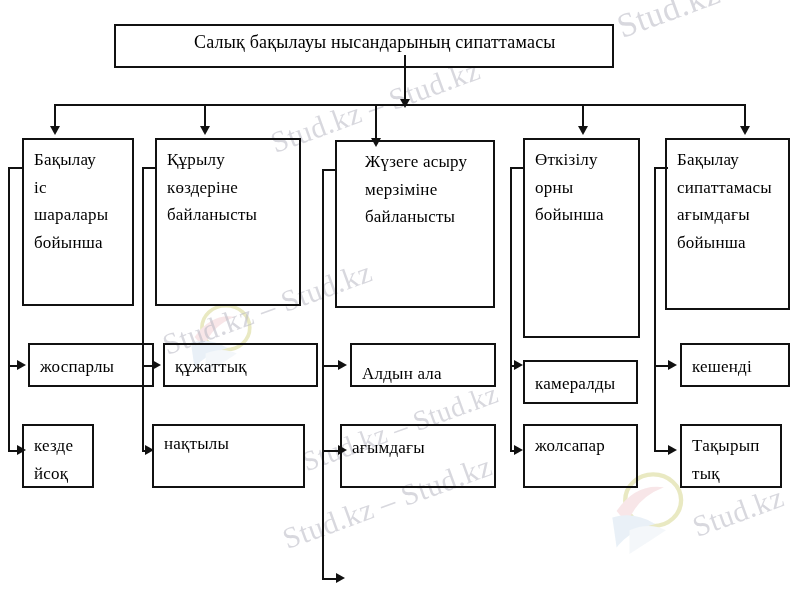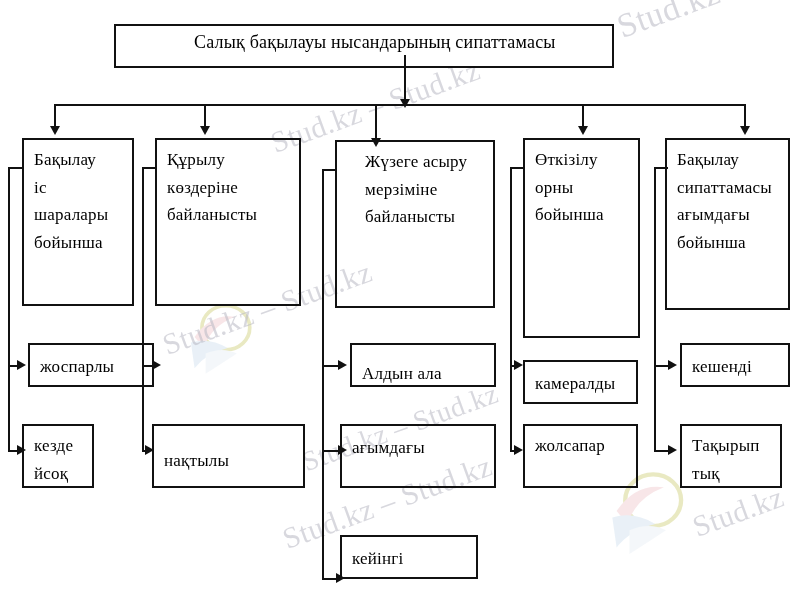--- a/index.html
+++ b/index.html
@@ -165,21 +165,24 @@
     <span class="txt">көздеріне</span>
     <span class="txt">байланысты</span>
   </div>
   <div class="ln h" style="left:142px; top:167px; width:15px;"></div>
   <div class="ln v" style="left:142px; top:167px; height:283px;"></div>
   <div class="ln h" style="left:142px; top:365px; width:12px;"></div>
   <div class="arrow-right" style="left:152px; top:360px;"></div>
   <div class="ln h" style="left:142px; top:450px; width:6px;"></div>
   <div class="arrow-right" style="left:145px; top:445px;"></div>
 
-  <div class="node" style="left:152px; top:424px; width:153px; height:64px; padding-top:21px;">
+  <div class="node" style="left:163px; top:343px; width:155px; height:44px; padding-top:8px;">
+    <span class="txt">құжаттық</span>
+  </div>
+  <div class="node" style="left:152px; top:424px; width:153px; height:64px; padding-top:4px;">
     <span class="txt">нақтылы</span>
   </div>
 
   <div class="node" style="left:335px; top:140px; width:160px; height:168px;padding-left:28px;">
     <span class="txt">Жүзеге асыру</span>
     <span class="txt">мерзіміне</span>
     <span class="txt">байланысты</span>
   </div>
   <div class="ln h" style="left:322px; top:169px; width:15px;"></div>
   <div class="ln v" style="left:322px; top:169px; height:410px;"></div>
@@ -189,23 +192,20 @@
   <div class="arrow-right" style="left:338px; top:445px;"></div>
   <div class="ln h" style="left:322px; top:578px; width:18px;"></div>
   <div class="arrow-right" style="left:336px; top:573px;"></div>
 
   <div class="node" style="left:350px; top:343px; width:146px; height:44px; padding-top:15px;">
     <span class="txt">Алдын ала</span>
   </div>
   <div class="node" style="left:340px; top:424px; width:156px; height:64px; padding-top:8px;">
     <span class="txt">ағымдағы</span>
   </div>
-  <div class="node" style="left:340px; top:535px; width:138px; height:44px; padding-top:8px;">
-    <span class="txt">кейінгі</span>
-  </div>
 
   <div class="node" style="left:523px; top:138px; width:117px; height:200px;">
     <span class="txt">Өткізілу</span>
     <span class="txt">орны</span>
     <span class="txt">бойынша</span>
   </div>
   <div class="ln h" style="left:510px; top:167px; width:15px;"></div>
   <div class="ln v" style="left:510px; top:167px; height:283px;"></div>
   <div class="ln h" style="left:510px; top:365px; width:9px;"></div>
   <div class="arrow-right" style="left:514px; top:360px;"></div>

